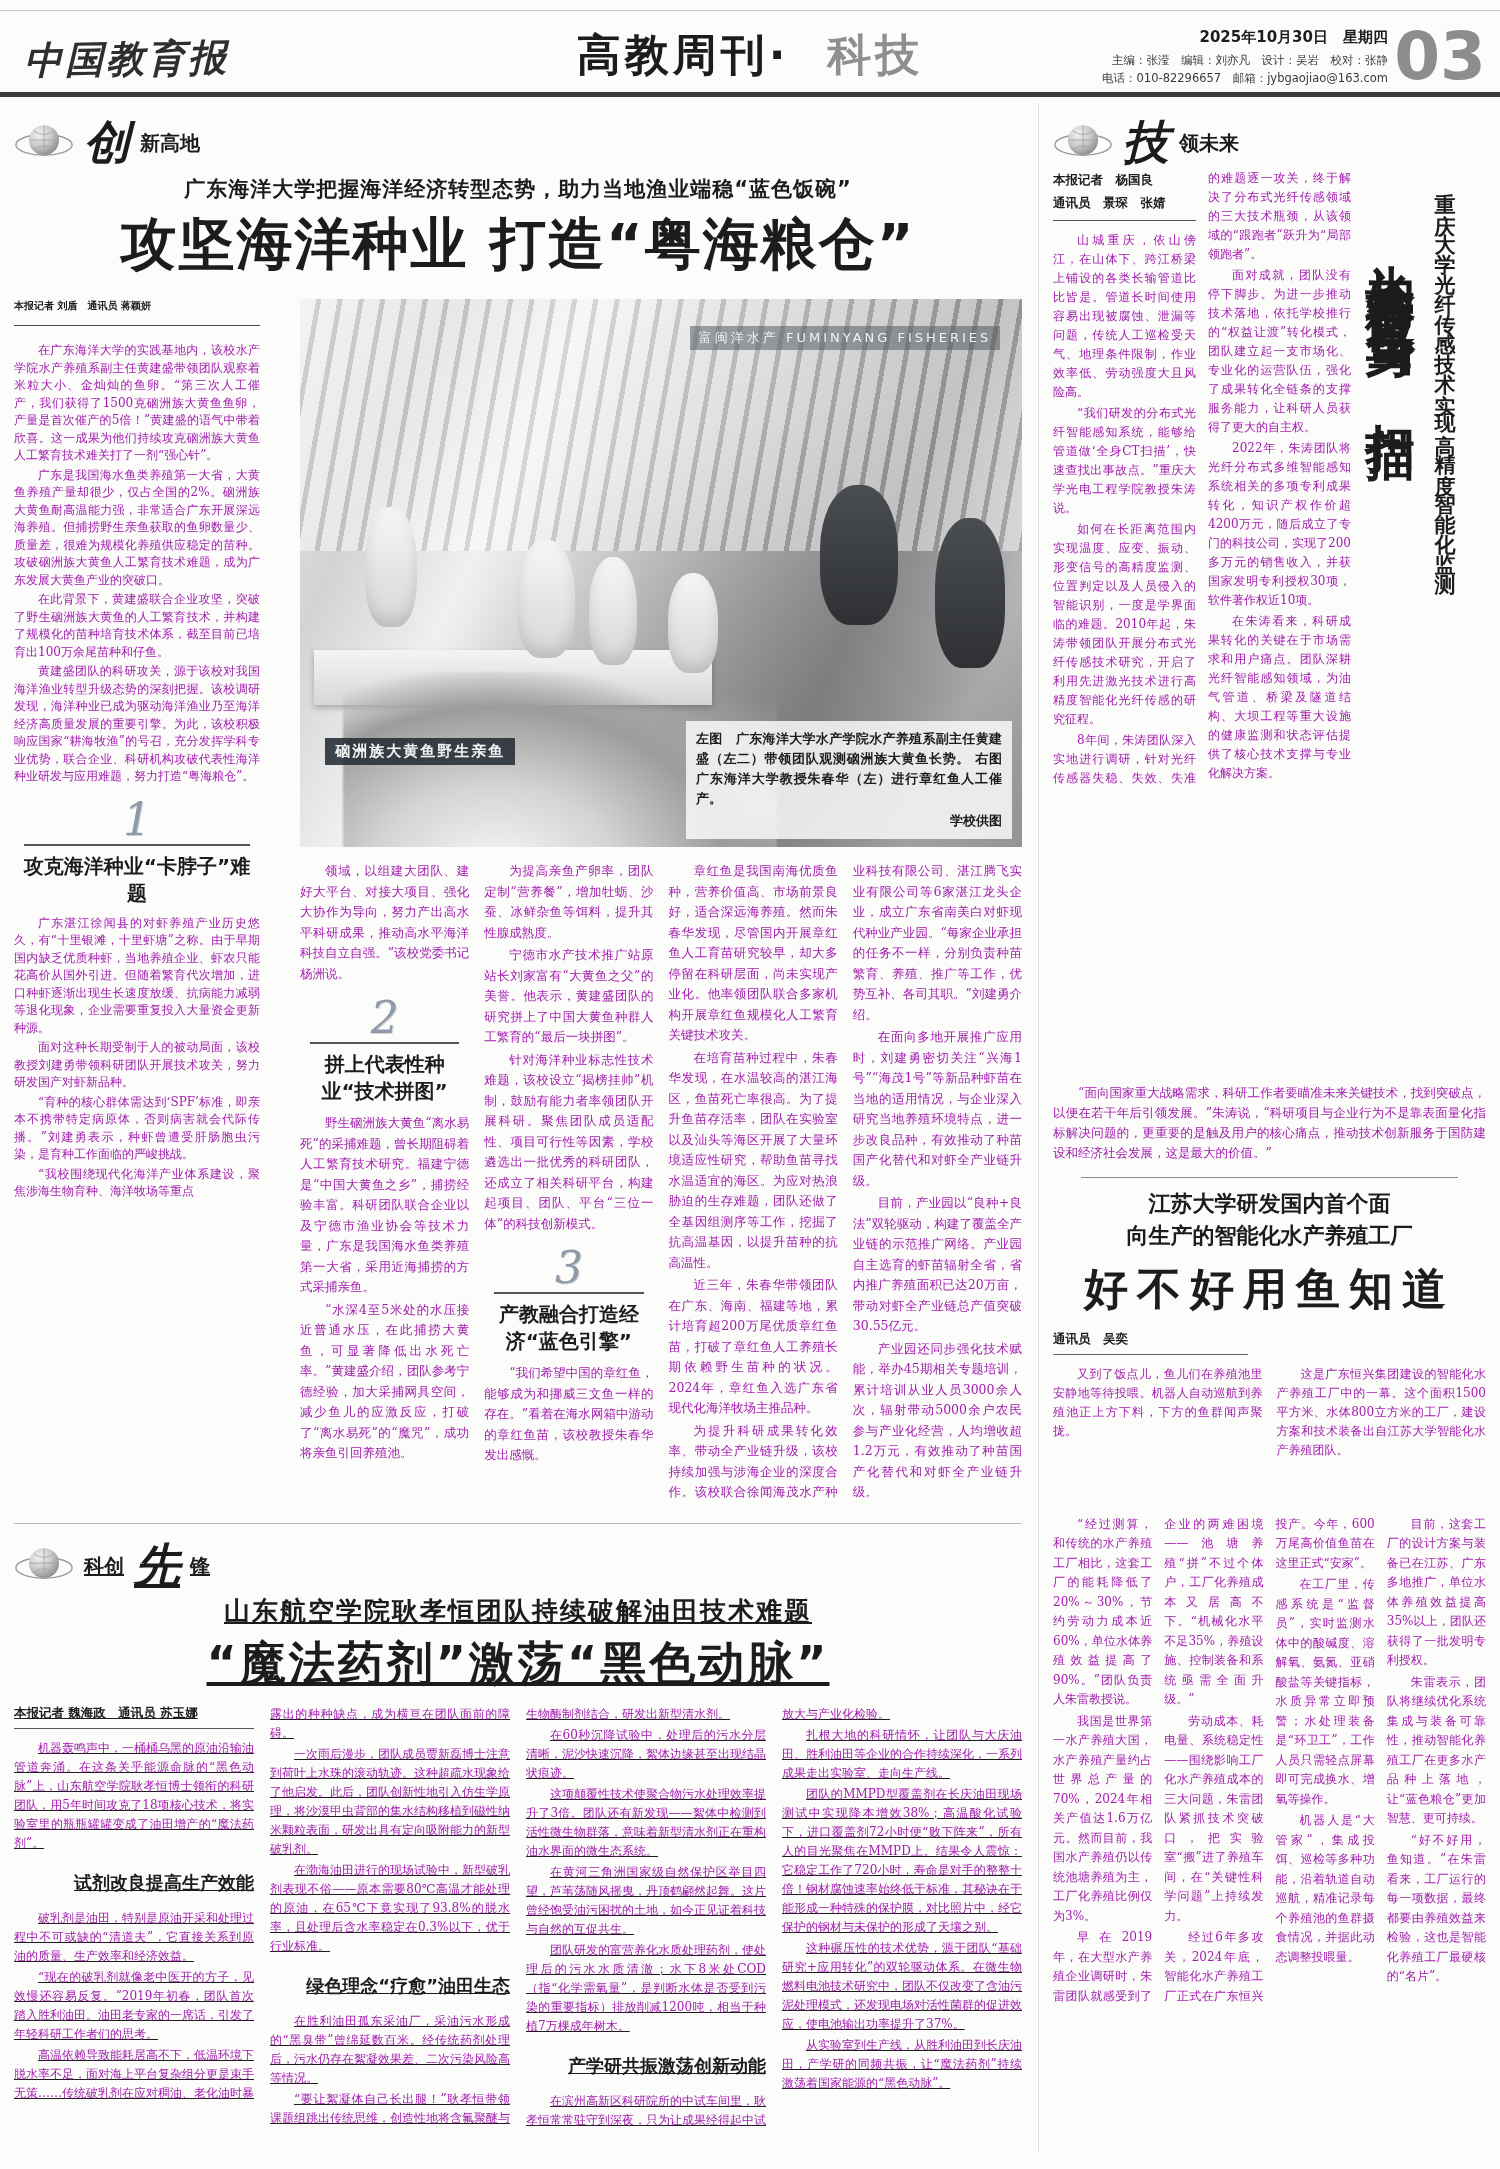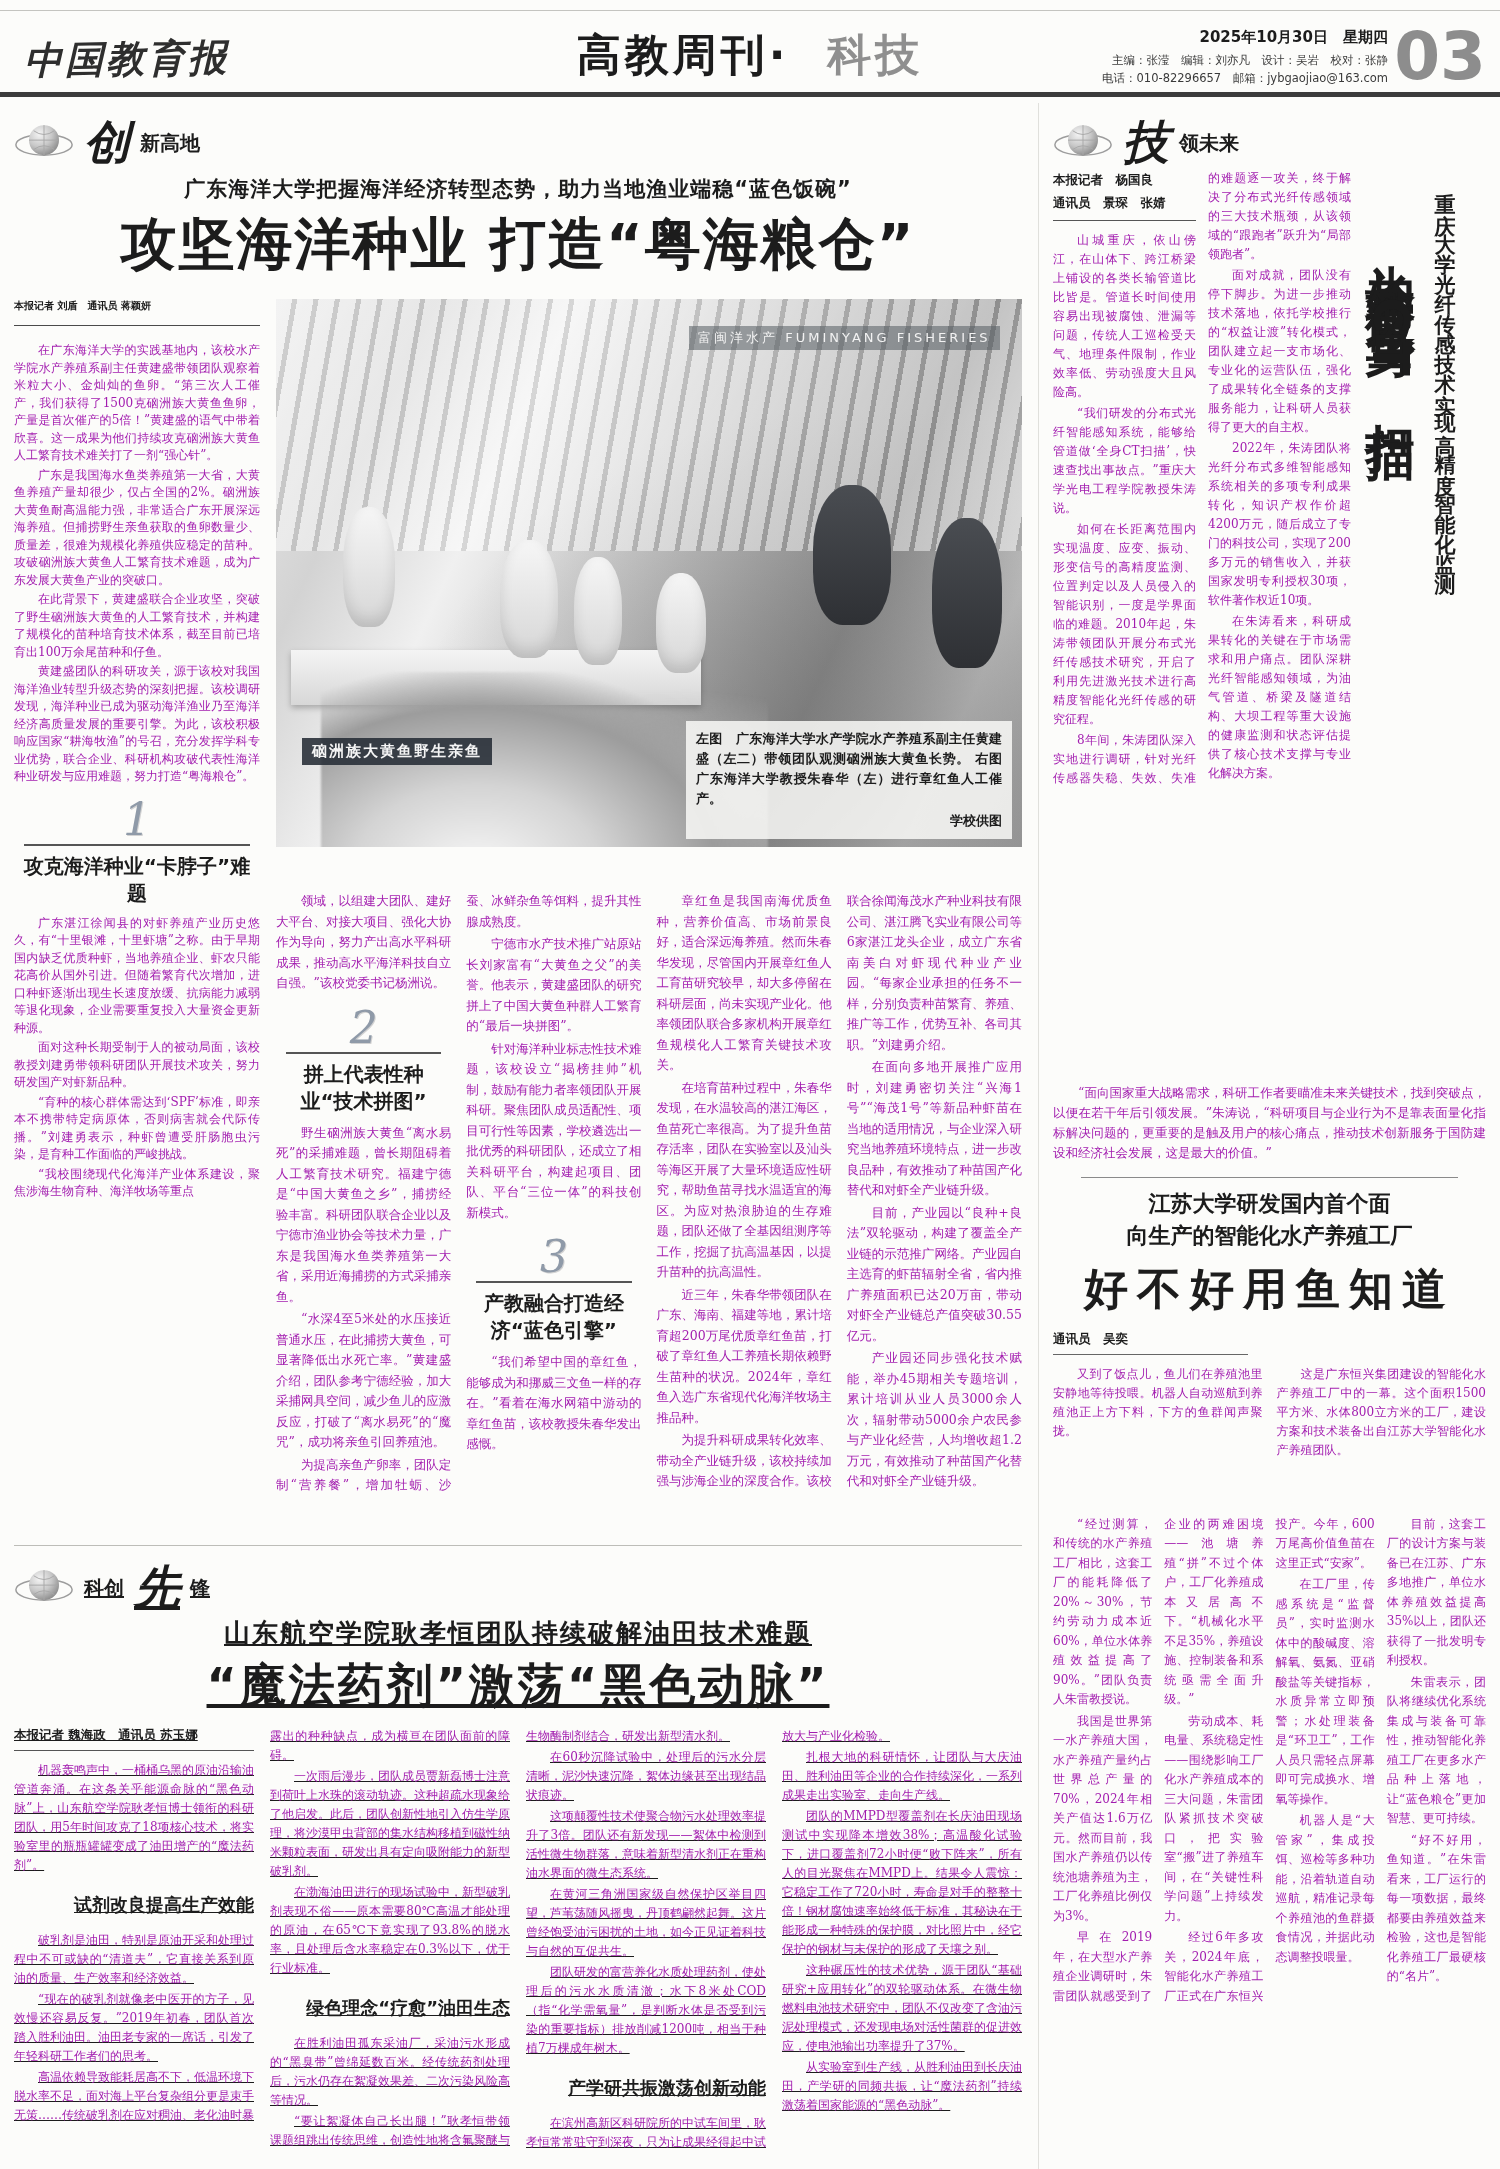--- a/index.html
+++ b/index.html
@@ -36,21 +36,21 @@
   
   .kicker{text-align:center;font-size:21px;font-weight:700;letter-spacing:1px;margin:10px 0 4px;
           font-family:"DejaVu Sans","Liberation Sans",sans-serif;}
   .headline{text-align:center;font-size:56px;font-weight:900;letter-spacing:2px;margin:2px 0 16px;
             font-family:"DejaVu Sans","Liberation Sans",sans-serif;}
   .main-grid{display:flex;gap:16px;}
   .main-left{width:246px;flex:none;height:1212px;overflow:hidden;}
   .byline{font-size:10px;font-weight:700;border-bottom:1px solid #4a4a4a;padding-bottom:12px;margin-bottom:16px;
           font-family:"DejaVu Sans","Liberation Sans",sans-serif;}
   .body-p{font-size:12px;line-height:17.5px;text-align:justify;text-indent:2em;margin:0 0 2px 0;color:#a21caf;}
-  .main-right{flex:1;min-width:0;}
+  .main-right{flex:1;min-width:0;margin-left:24px;}
 
   .sec-head{text-align:center;margin:12px 8px 8px;break-inside:avoid;}
   .sec-num{font-style:italic;font-size:44px;color:#8f9aa8;line-height:1;text-shadow:1px 1px 0 #d2d2d2;}
   .sec-rule{border-top:2px solid #555;margin:2px 2px 7px;}
   .sec-title{font-size:20px;font-weight:800;font-family:"DejaVu Sans","Liberation Sans",sans-serif;}
 
   
   .photo{position:relative;height:548px;overflow:hidden;
     background:
       radial-gradient(ellipse at 78% 88%, rgba(90,90,90,.45), transparent 55%),
@@ -68,21 +68,21 @@
                radial-gradient(ellipse at 75% 70%, #bdbdbd, transparent 62%);}
   .ph-sign{position:absolute;left:3.5%;bottom:15%;background:rgba(38,44,54,.88);color:#f4f4f4;
     font-size:15px;font-weight:700;letter-spacing:2px;padding:4px 10px;
     font-family:"DejaVu Sans","Liberation Sans",sans-serif;}
   .ph-brand{position:absolute;right:3%;top:5%;background:rgba(85,92,98,.55);color:#f2f2f2;
     font-size:13px;letter-spacing:3px;padding:3px 9px;font-family:"DejaVu Sans","Liberation Sans",sans-serif;}
   .ph-caption{position:absolute;right:10px;bottom:8px;width:306px;background:rgba(250,250,248,.84);
     padding:8px 10px;font-size:13px;line-height:20px;font-weight:700;text-align:justify;color:#1c1c1c;}
   .ph-credit{display:block;text-align:right;margin-top:2px;}
 
-  .flow{column-count:4;column-gap:15px;height:642px;overflow:hidden;padding-top:44px;}
+  .flow{column-count:4;column-gap:15px;height:642px;overflow:hidden;padding-top:14px;}
   .flow .body-p{font-size:12.5px;line-height:20.5px;}
 
   
   .bottom-block{border-top:1px solid #bdbdb8;margin-top:12px;padding-top:2px;text-decoration:underline;}
   .b-kicker{text-align:center;font-size:26px;font-weight:800;letter-spacing:2px;margin:6px 0 4px;
             font-family:"DejaVu Sans","Liberation Sans",sans-serif;}
   .b-headline{text-align:center;font-size:46px;font-weight:900;letter-spacing:3px;margin:2px 0 10px;
               font-family:"DejaVu Sans","Liberation Sans",sans-serif;}
   .bottom-flow{column-count:4;column-gap:16px;height:446px;overflow:hidden;}
   .flow-byline{font-size:12.5px;font-weight:700;border-bottom:1px solid #555;padding-bottom:6px;margin-bottom:10px;

